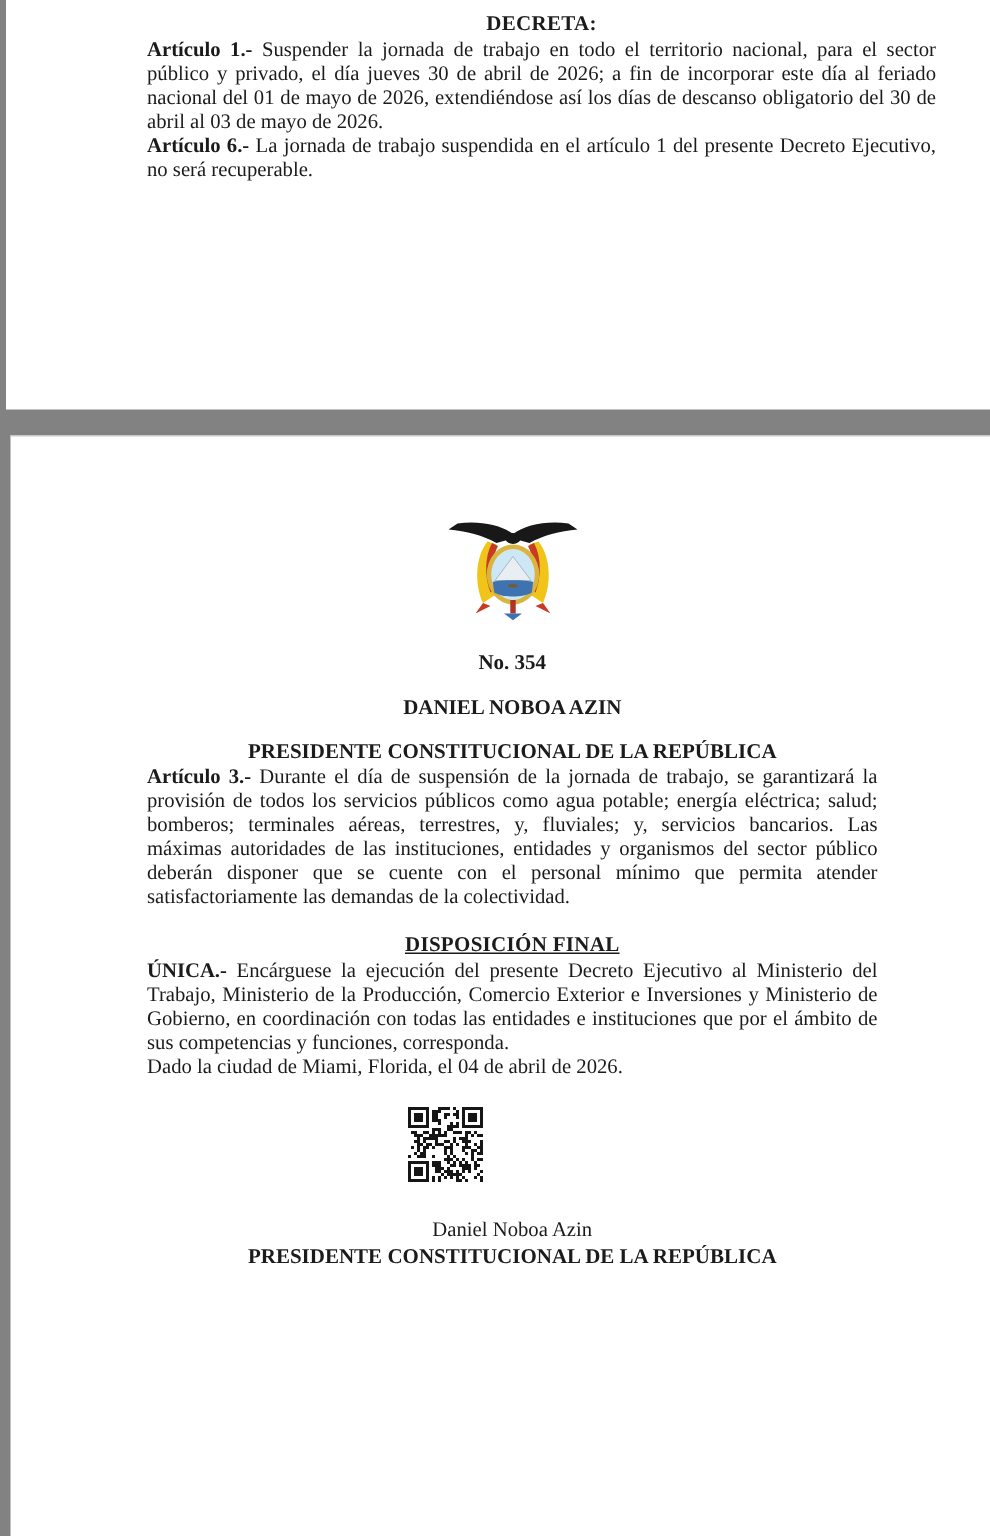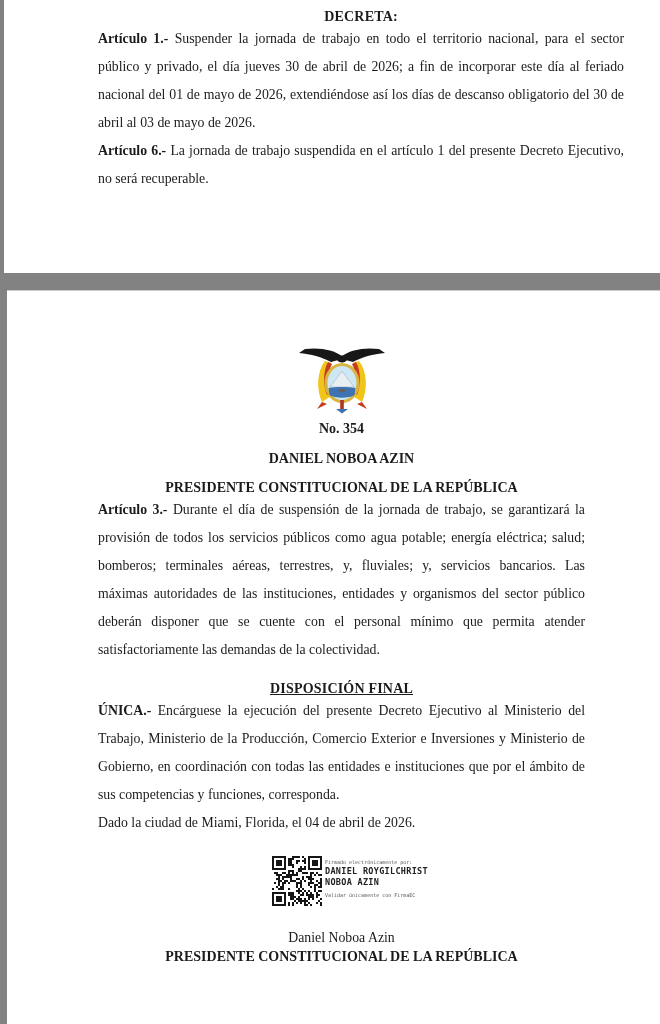--- a/index.html
+++ b/index.html
@@ -38,40 +38,40 @@
   }
   .doc-heading {
     text-align: center;
     font-weight: bold;
     font-size: 14px;
     letter-spacing: 0.2px;
     margin: 0;
   }
   p.body-par {
     font-size: 13.8px;
-    line-height: 28px;
+    line-height: 16px;
     text-align: justify;
     margin: 0;
   }
   p.body-par .lead {
     font-weight: bold;
   }
   .center-line {
     text-align: center;
     font-size: 13.8px;
     margin: 0;
   }
   .center-line.bold { font-weight: bold; font-size: 14px; }
   .emblem-wrap {
     text-align: center;
     margin-top: 56px;
   }
   .mt-art1 { margin-top: 27px; }
   .mt-art2 { margin-top: 23px; }
-  .mt-no   { margin-top: 2px;  }
+  .mt-no   { margin-top: 15px;  }
   .mt-name { margin-top: 14px; }
   .mt-title{ margin-top: 13px; }
   .mt-art3 { margin-top: 22px; }
   .mt-disp { margin-top: 17px; text-decoration: underline; }
   .mt-unica{ margin-top: 12px; }
   .mt-vig  { margin-top: 21px; }
   .mt-dado { margin-top: 22px; }
   .stamp {
     margin-top: 19px;
     margin-left: 174px;
@@ -454,24 +454,17 @@
         <rect x="18" y="23" width="1" height="1" fill="#161616"></rect>
         <rect x="22" y="23" width="1" height="1" fill="#161616"></rect>
         <rect x="24" y="23" width="1" height="1" fill="#161616"></rect>
         <rect x="8" y="24" width="1" height="1" fill="#161616"></rect>
         <rect x="10" y="24" width="1" height="1" fill="#161616"></rect>
         <rect x="16" y="24" width="1" height="1" fill="#161616"></rect>
         <rect x="17" y="24" width="1" height="1" fill="#161616"></rect>
         <rect x="19" y="24" width="1" height="1" fill="#161616"></rect>
         <rect x="24" y="24" width="1" height="1" fill="#161616"></rect>
       </svg>
-    <div class="stamp-text">
-      <div class="stamp-tiny">Firmado electrónicamente por:</div>
-      <div class="stamp-name">DANIEL ROYGILCHRIST</div>
-      <div class="stamp-name">NOBOA AZIN</div>
-      <div class="stamp-gap"></div>
-      <div class="stamp-tiny">Validar únicamente con FirmaEC</div>
-    </div>
   </div>
 
   <p class="center-line sig-name">Daniel Noboa Azin</p>
   <p class="center-line bold sig-title">PRESIDENTE CONSTITUCIONAL DE LA REPÚBLICA</p>
 </div>
 
 </body></html>

